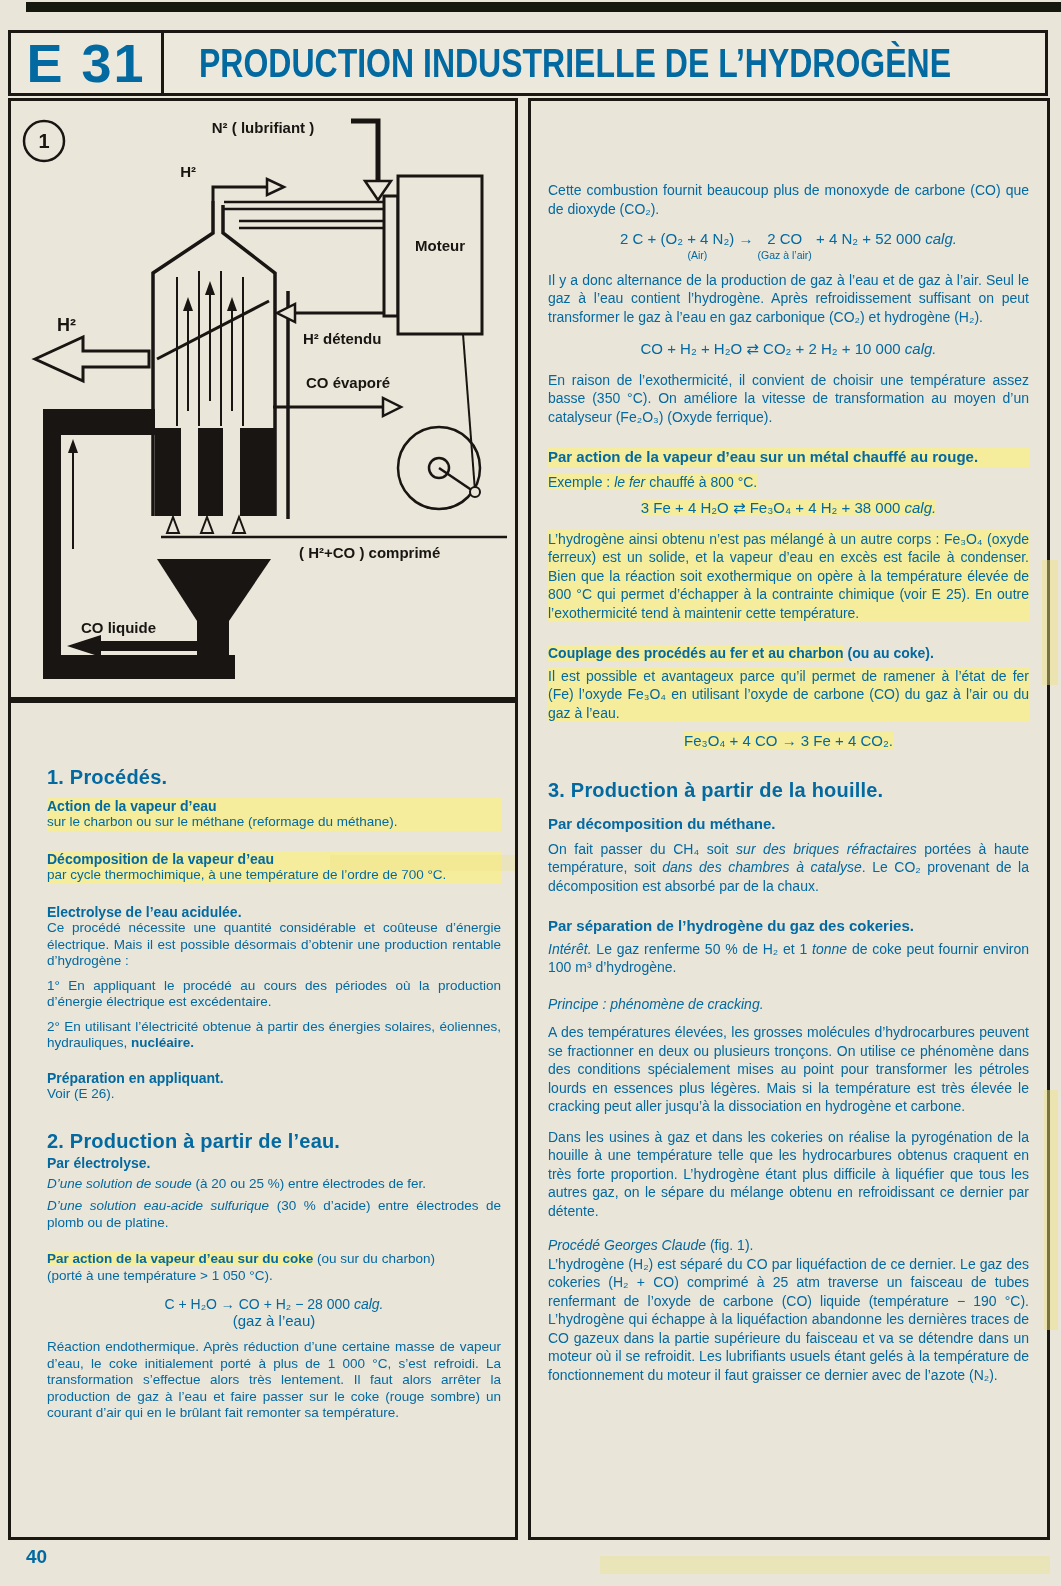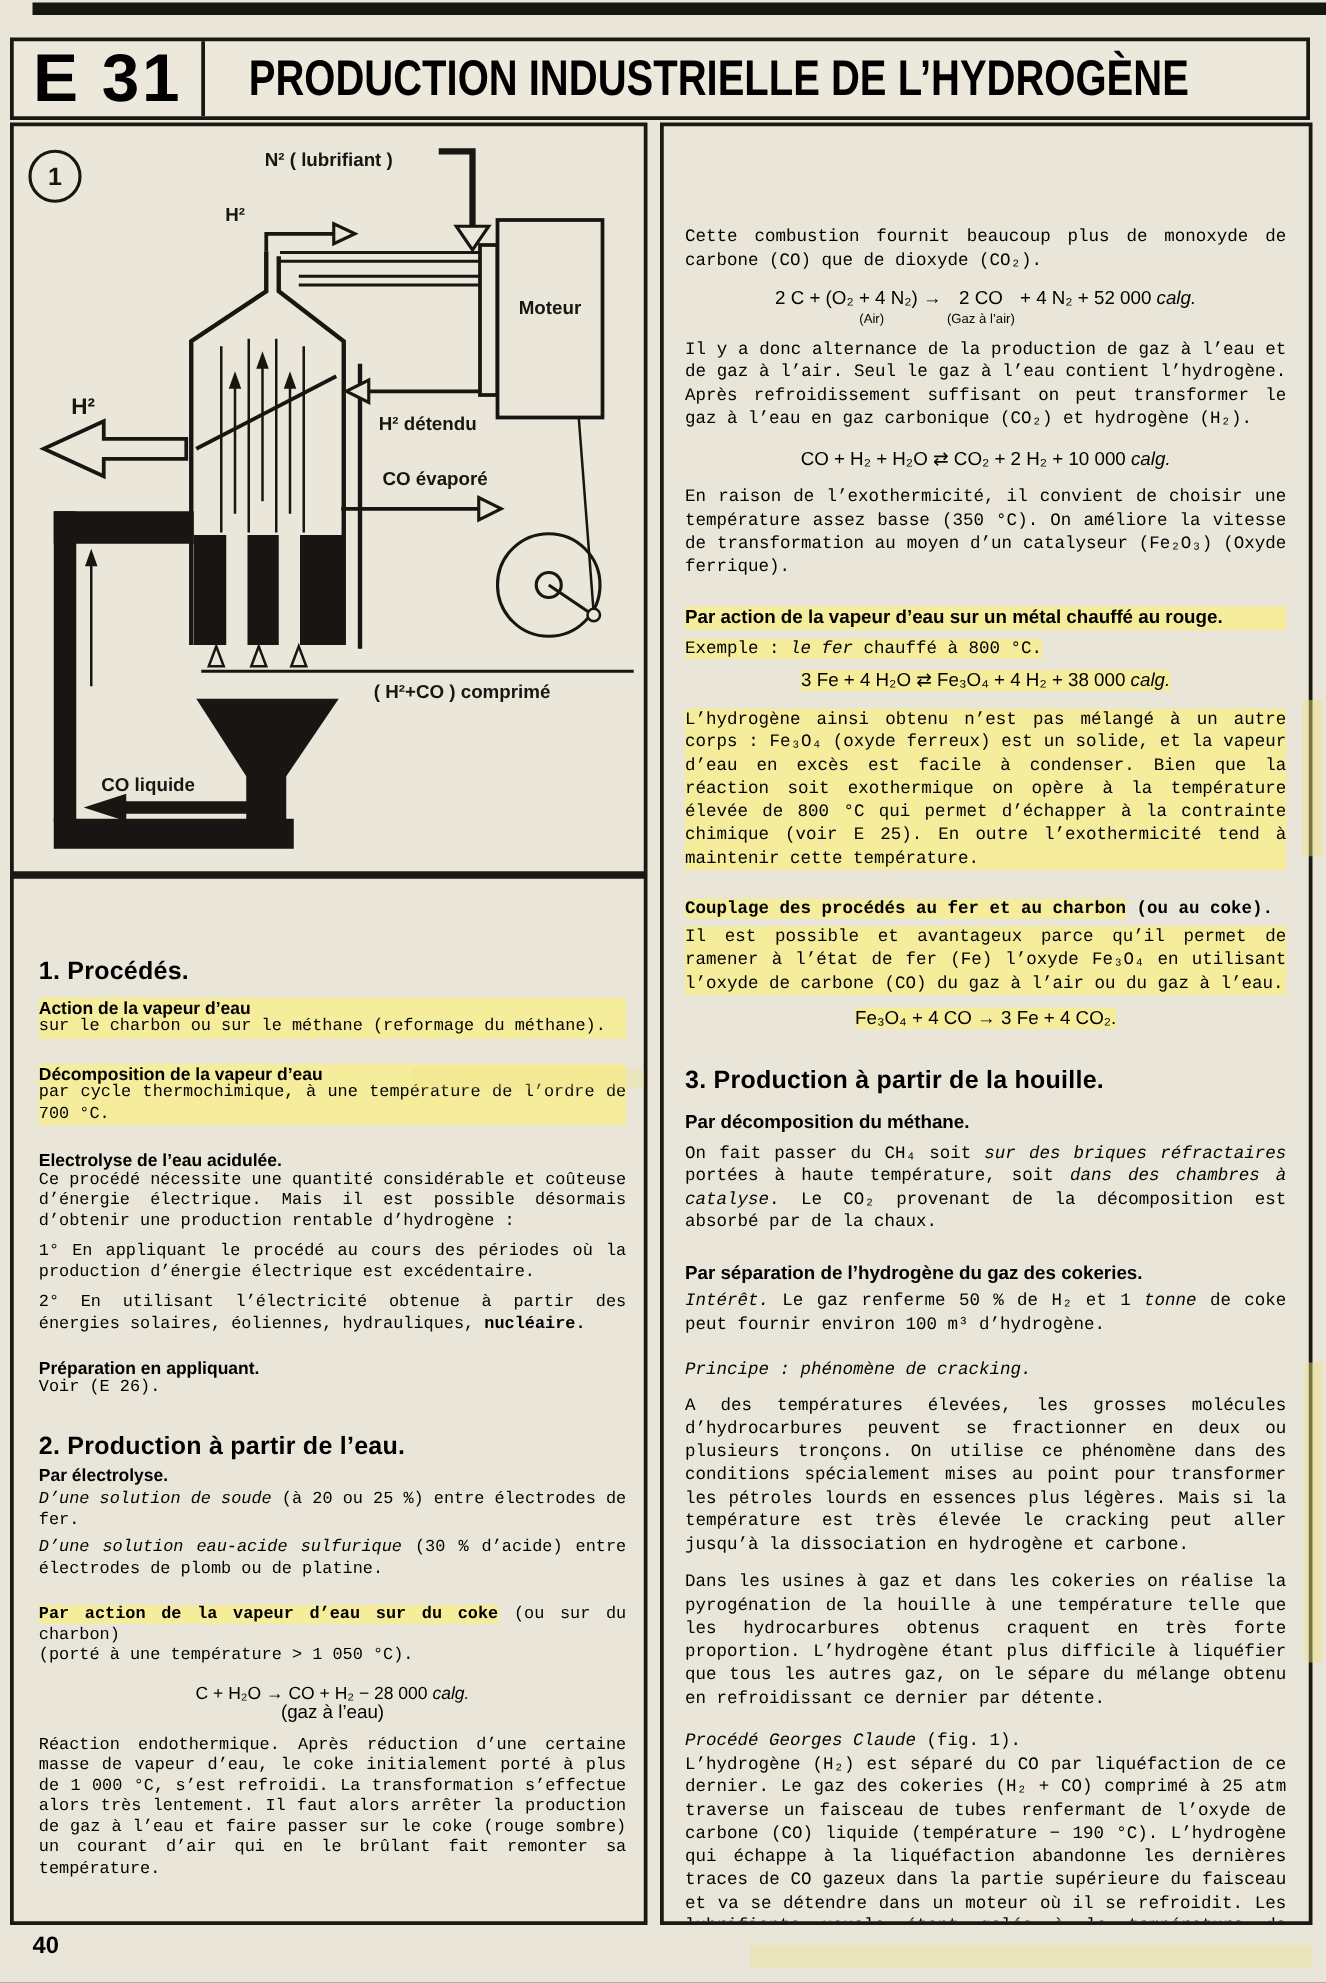--- a/index.html
+++ b/index.html
@@ -1,42 +1,42 @@
 <!DOCTYPE html>
 <html><head>
 <meta charset="utf-8">
 <style>
   html,body{margin:0;padding:0;background:#8a8a84;}
   .page{
     position:relative;width:1061px;height:1586px;margin:0 auto;
     background:#e9e5d8;overflow:hidden;
-    font-family:"Liberation Sans","DejaVu Sans",sans-serif;color:#000000;
+    font-family:"Liberation Sans","DejaVu Sans",sans-serif;color:#0369a1;
   }
   .topstrip{position:absolute;left:26px;top:2px;width:1035px;height:10px;background:#15180f;}
 
   
   .header{position:absolute;left:8px;top:30px;width:1040px;height:66px;
     border:3.5px solid #1b1813;background:#ece8db;display:flex;box-sizing:border-box;}
   .header-code{width:150px;border-right:3px solid #1b1813;display:flex;align-items:center;
     justify-content:center;font-size:54px;font-weight:bold;letter-spacing:2px;}
   .header-title{flex:1;display:flex;align-items:center;justify-content:flex-end;overflow:hidden;}
   .header-title span{font-size:40px;font-weight:bold;white-space:nowrap;
     transform:scaleX(0.8);letter-spacing:0px;}
 
   
   .figbox{position:absolute;left:8px;top:98px;width:510px;height:602px;
     border:3px solid #1b1813;box-sizing:border-box;background:#eae6d9;}
   .leftcol{position:absolute;left:8px;top:700px;width:510px;height:840px;
     border:3px solid #1b1813;box-sizing:border-box;background:#e9e5d8;
-    padding:66px 14px 0 20px;font-size:13.5px;line-height:16.5px;overflow:hidden;}
+    padding:66px 14px 0 36px;font-size:13.5px;line-height:16.5px;overflow:hidden;}
   .rightcol{position:absolute;left:528px;top:98px;width:522px;height:1442px;
     border:3px solid #1b1813;box-sizing:border-box;background:#e9e5d8;
     padding:80px 18px 0 17px;font-size:14px;line-height:18.5px;overflow:hidden;}
 
-  p{margin:0;text-align:justify;font-family:Liberation Mono, monospace;}
+  p{margin:0;text-align:justify;}
   .b{font-weight:bold;}
   .it{font-style:italic;}
   .subhead{font-weight:bold;font-size:14px;margin:0;text-align:left;}
   .rightcol .subhead{font-size:15px;}
   .h-sec{font-weight:bold;font-size:20px;margin:0;text-align:left;letter-spacing:0.2px;}
 
   .hl{background:#f5ec9c;box-decoration-break:clone;-webkit-box-decoration-break:clone;}
   .hlb{background:#f5ec9c;}
 
   .eq{text-align:center;font-size:14px;margin-top:12px;white-space:nowrap;}

